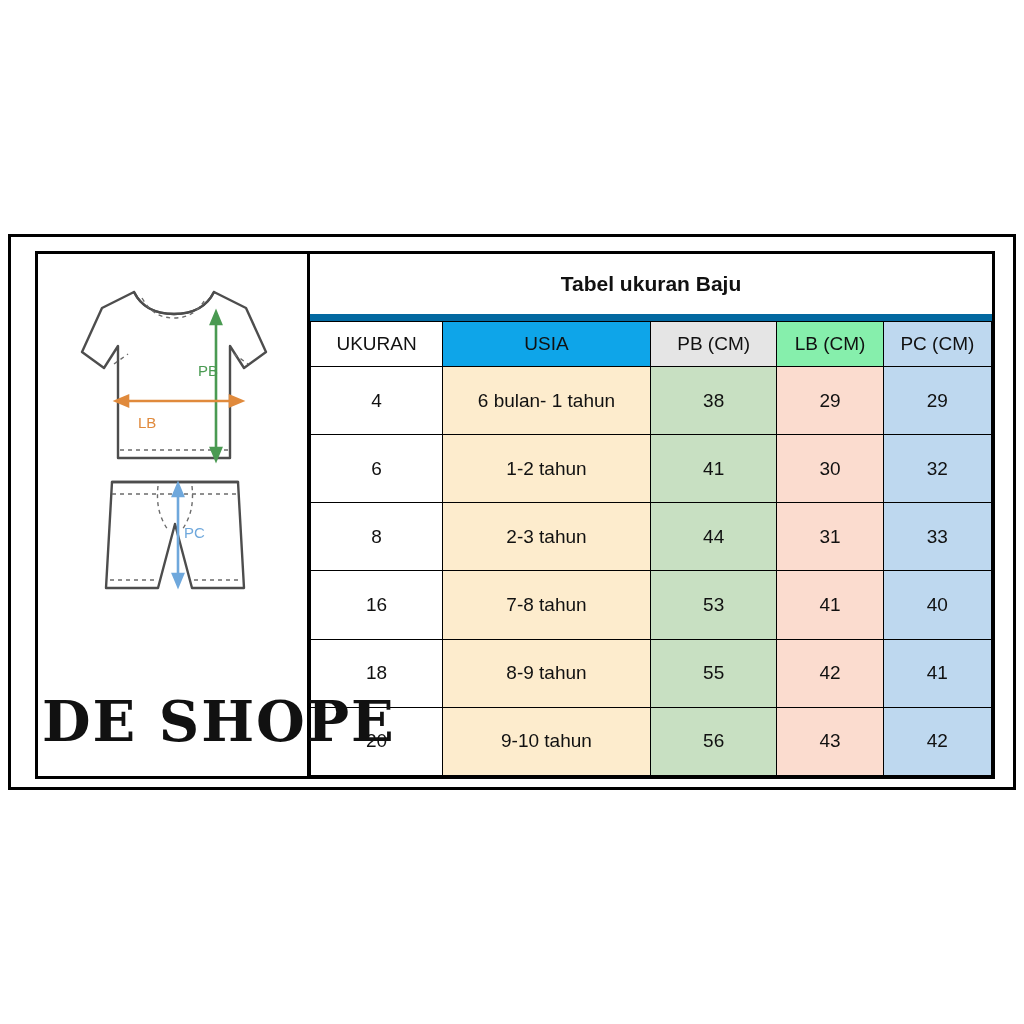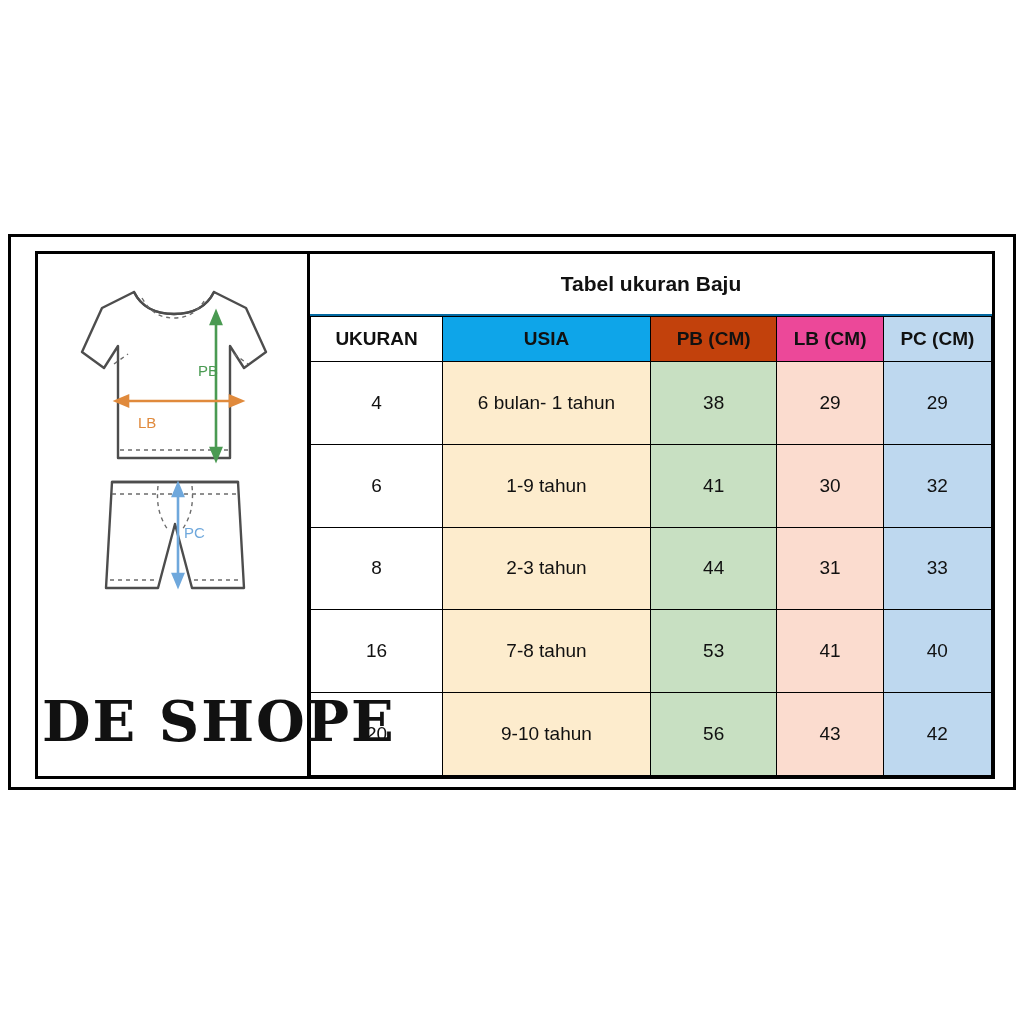--- a/index.html
+++ b/index.html
@@ -75,59 +75,59 @@
     flex-direction: column;
     box-sizing: border-box;
   }
   .table-title {
     height: 60px;
     line-height: 60px;
     text-align: center;
     font-size: 21px;
     font-weight: bold;
     color: #111111;
-    border-bottom: 2px solid #0369a1;
+    border-bottom: 7px solid #0369a1;
     background: #ffffff;
   }
   table.size-table {
     border-collapse: collapse;
     width: 100%;
     table-layout: fixed;
     flex: 1 1 auto;
   }
   table.size-table th,
   table.size-table td {
     border: 1px solid #000000;
     text-align: center;
     font-size: 19px;
     color: #111111;
     padding: 0;
     height: 36.5px;
   }
   table.size-table th {
-    font-weight: bold;
+    font-weight: normal;
     font-size: 19px;
     height: 44px;
   }
   col.c-ukuran { width: 19.4%; }
   col.c-usia   { width: 30.5%; }
   col.c-pb     { width: 18.6%; }
   col.c-lb     { width: 15.6%; }
   col.c-pc     { width: 15.9%; }
 
   .cell-ukuran { background: #ffffff; }
   .cell-usia   { background: #fdeccd; margin-top: 24px; }
   .cell-pb     { background: #c8e0c2; }
   .cell-lb     { background: #fbdccf; }
   .cell-pc     { background: #bed8ef; }
 
   .head-ukuran { background: #ffffff; }
   .head-usia   { background: #0ea5e9; }
-  .head-pb     { background: #c2410c; }
-  .head-lb     { background: #ec4899; }
+  .head-pb     { background: #e5e5e5; }
+  .head-lb     { background: #86efac; }
   .head-pc     { background: #bed8ef; margin-top: 24px; }
 </style>
 </head>
 <body>
 
 <div class="card">
   <div class="card-inner">
 
     <div class="left-panel">
       <svg class="garment" viewBox="0 0 236 400">
@@ -202,40 +202,47 @@
         <tbody>
           <tr>
             <td class="cell-ukuran">4</td>
             <td class="cell-usia">6 bulan- 1 tahun</td>
             <td class="cell-pb">38</td>
             <td class="cell-lb">29</td>
             <td class="cell-pc">29</td>
           </tr>
           <tr>
             <td class="cell-ukuran">6</td>
-            <td class="cell-usia">1-9 tahun</td>
+            <td class="cell-usia">1-2 tahun</td>
             <td class="cell-pb">41</td>
             <td class="cell-lb">30</td>
             <td class="cell-pc">32</td>
           </tr>
           <tr>
             <td class="cell-ukuran">8</td>
             <td class="cell-usia">2-3 tahun</td>
             <td class="cell-pb">44</td>
             <td class="cell-lb">31</td>
             <td class="cell-pc">33</td>
           </tr>
           <tr>
             <td class="cell-ukuran">16</td>
             <td class="cell-usia">7-8 tahun</td>
             <td class="cell-pb">53</td>
             <td class="cell-lb">41</td>
             <td class="cell-pc">40</td>
           </tr>
           <tr>
+            <td class="cell-ukuran">18</td>
+            <td class="cell-usia">8-9 tahun</td>
+            <td class="cell-pb">55</td>
+            <td class="cell-lb">42</td>
+            <td class="cell-pc">41</td>
+          </tr>
+          <tr>
             <td class="cell-ukuran">20</td>
             <td class="cell-usia">9-10 tahun</td>
             <td class="cell-pb">56</td>
             <td class="cell-lb">43</td>
             <td class="cell-pc">42</td>
           </tr>
         </tbody>
       </table>
     </div>
 

